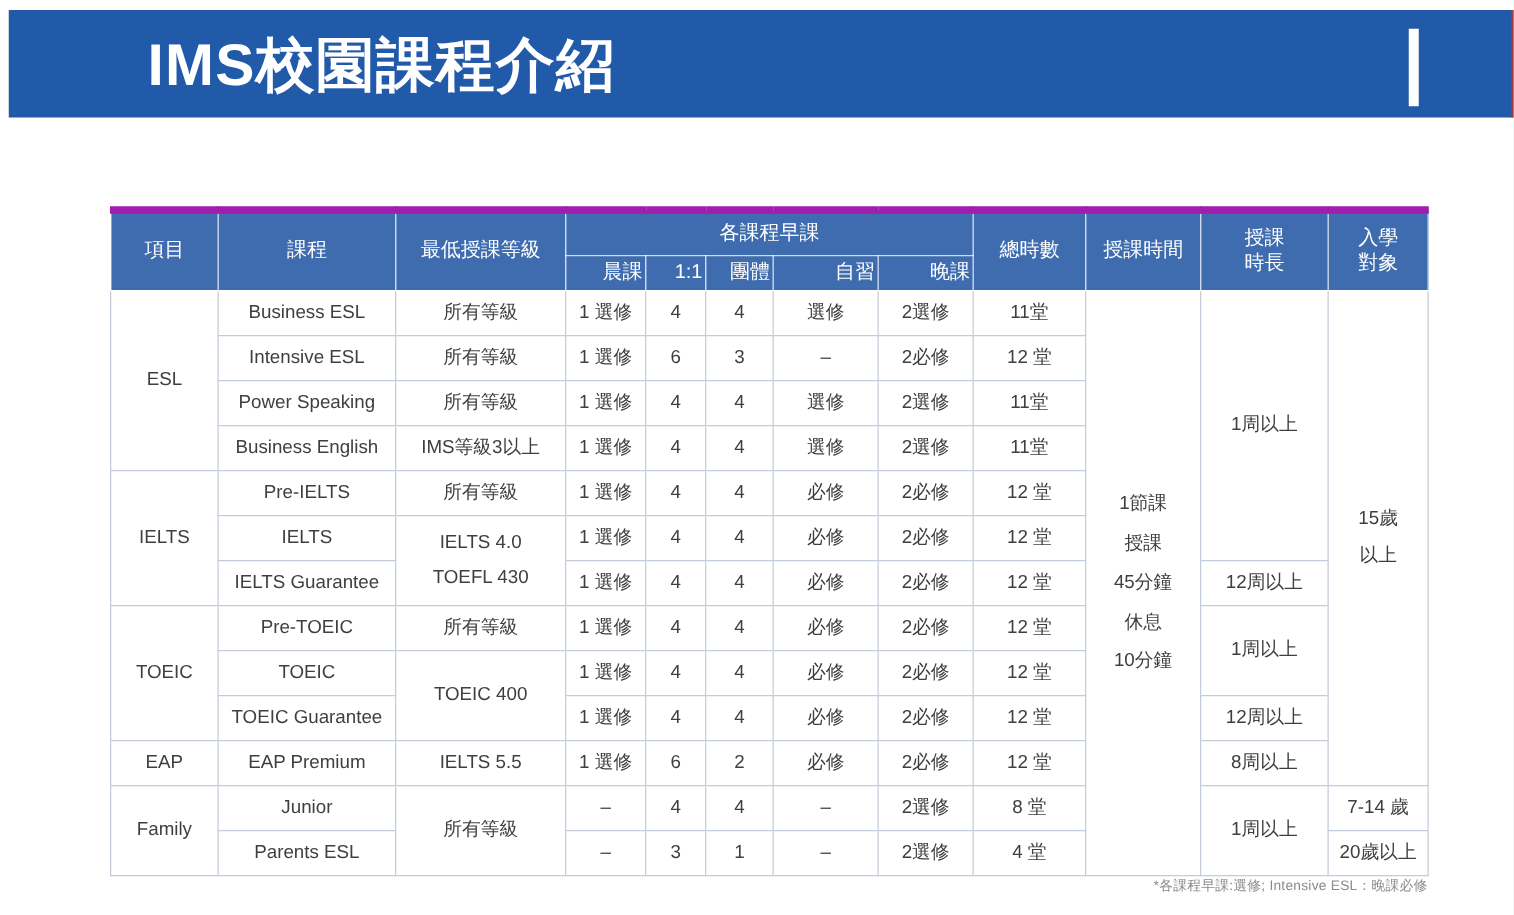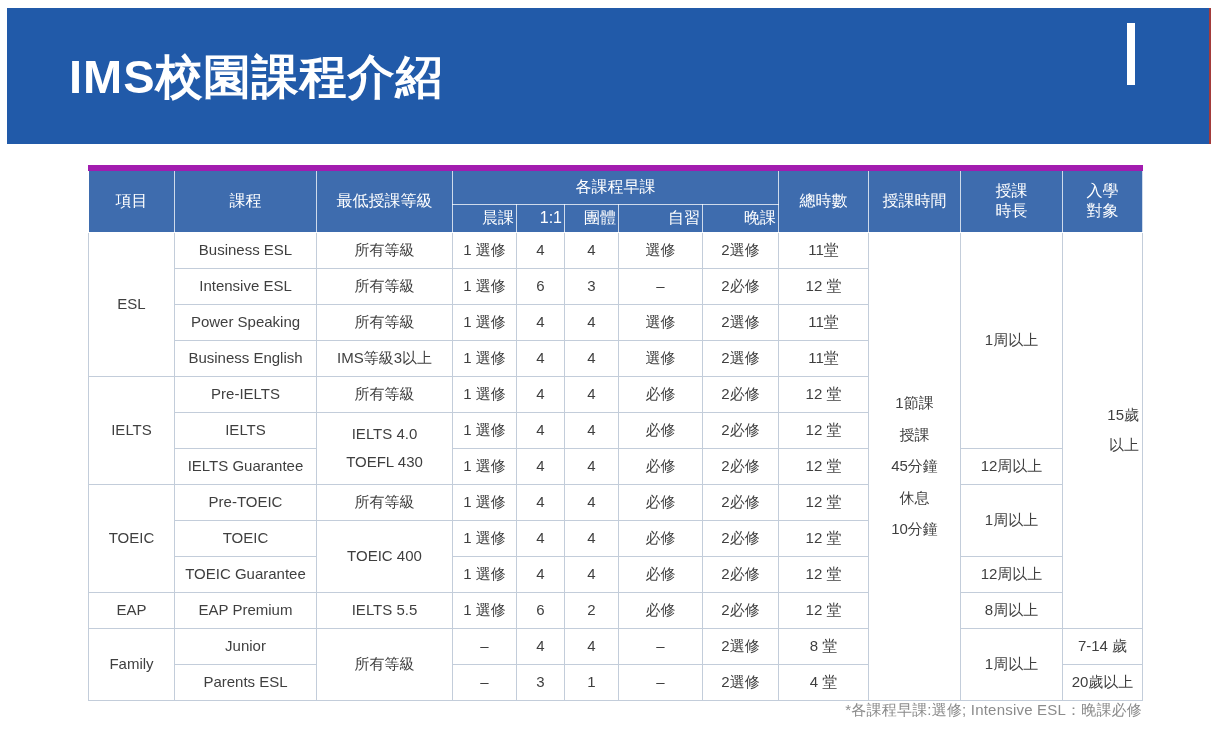--- a/index.html
+++ b/index.html
@@ -3,22 +3,22 @@
 <meta charset="utf-8">
 <style>
   * { margin:0; padding:0; box-sizing:border-box; }
   html,body { background:#e9e9e9; }
   .stage {
     position:relative; width:1211px; height:732px; background:#ffffff;
     font-family:"Liberation Sans","DejaVu Sans",sans-serif; overflow:hidden;
   }
   
   .top-band {
-    position:absolute; left:7px; top:8px; right:0; height:136px;
-    background:#215aa9; display:flex; align-items:center; padding-left:62px;
+    position:absolute; left:7px; top:8px; right:0; height:86px;
+    background:#215aa9; display:flex; align-items:center; padding-left:111px;
   }
   .page-title {
     color:#ffffff; font-size:47px; font-weight:700; letter-spacing:1px;
     line-height:1;
   }
   .accent-bar {
     position:absolute; right:76px; top:15px; width:8px; height:62px;
     background:#ffffff;
   }
   .red-edge {
@@ -38,25 +38,25 @@
   }
   thead tr.h1 th { height:36px; }
   thead tr.h2 th { height:28px;text-align:right; }
   tbody td {
     border:1px solid #c3cdda; background:#ffffff; color:#3f3f3f;
     font-size:15px; text-align:center; vertical-align:middle;
     padding:0 3px; line-height:1.5; overflow:hidden;
   }
   tbody tr { height:36px; }
   tbody td.schedule { line-height:2.1; }
-  tbody td.age      { line-height:2.0;text-align:right; }
+  tbody td.age      { line-height:2.0; }
   tbody td.level2   { line-height:1.85; }
   
   .footnote {
-    position:absolute; right:69px; top:701px; font-size:15px; color:#8b8b8b;
+    position:absolute; right:69px; top:701px; font-size:11px; color:#8b8b8b;
     letter-spacing:0.2px;
   }
 </style>
 </head>
 <body>
 
 <div class="stage">
 
   <div class="top-band">
     <div class="page-title">IMS校園課程介紹</div>

